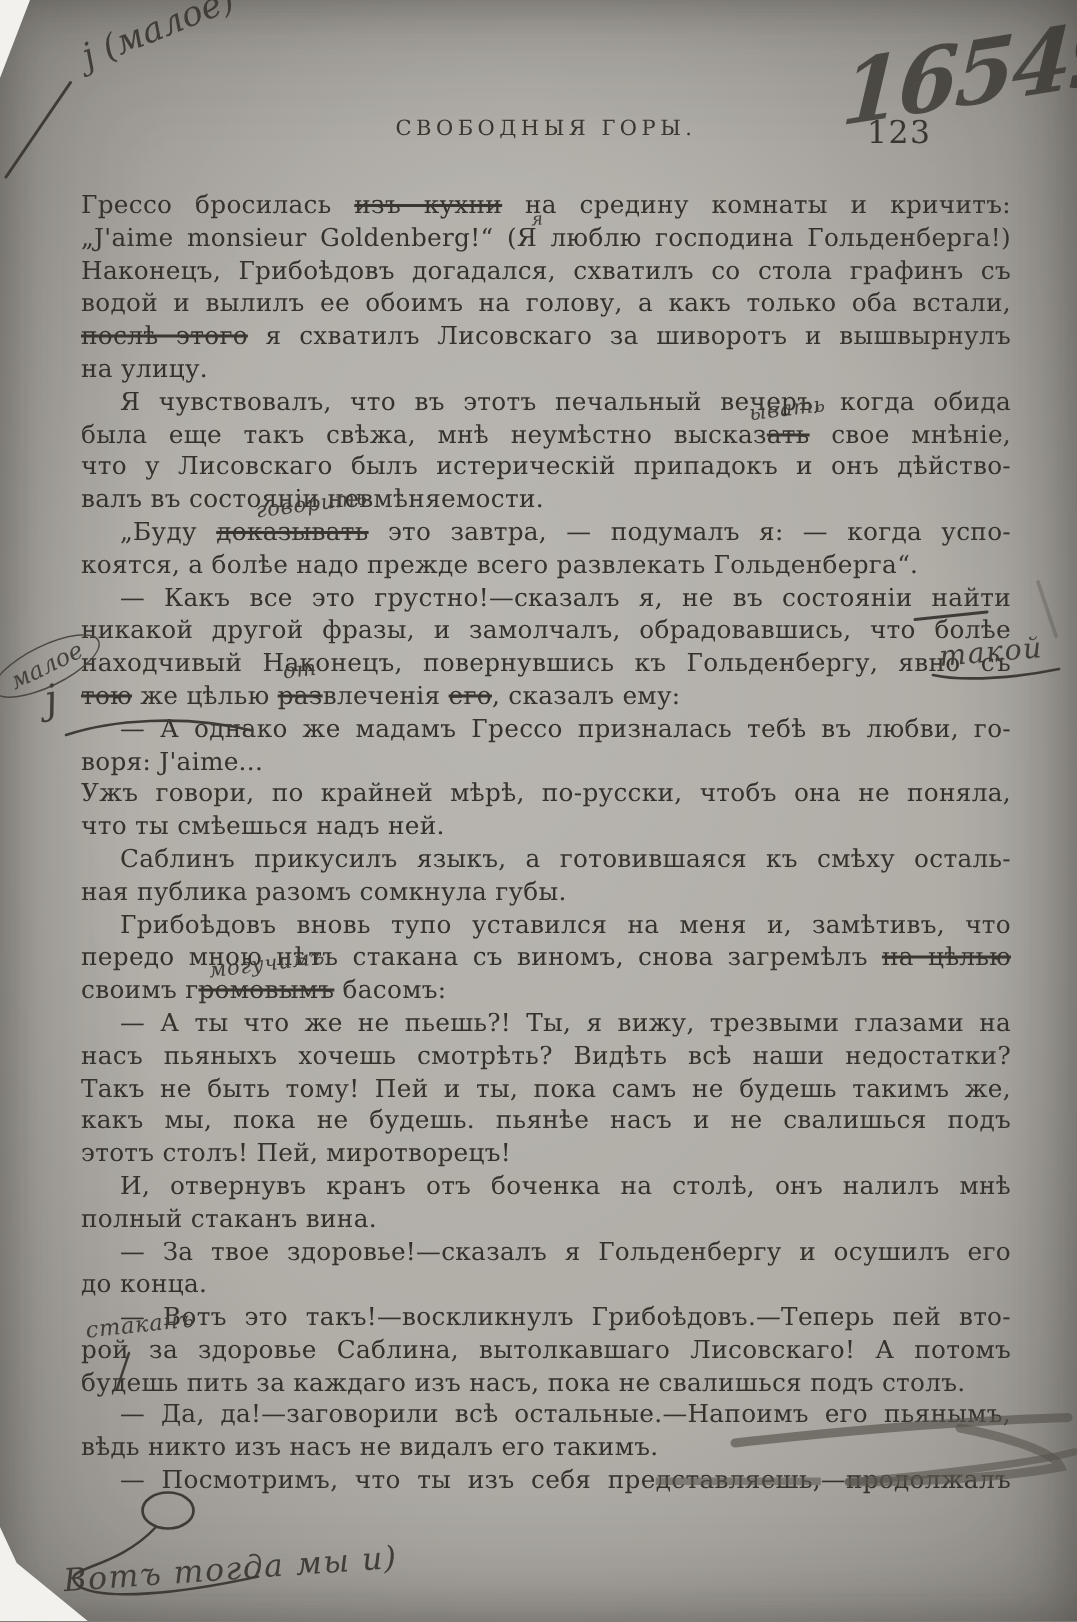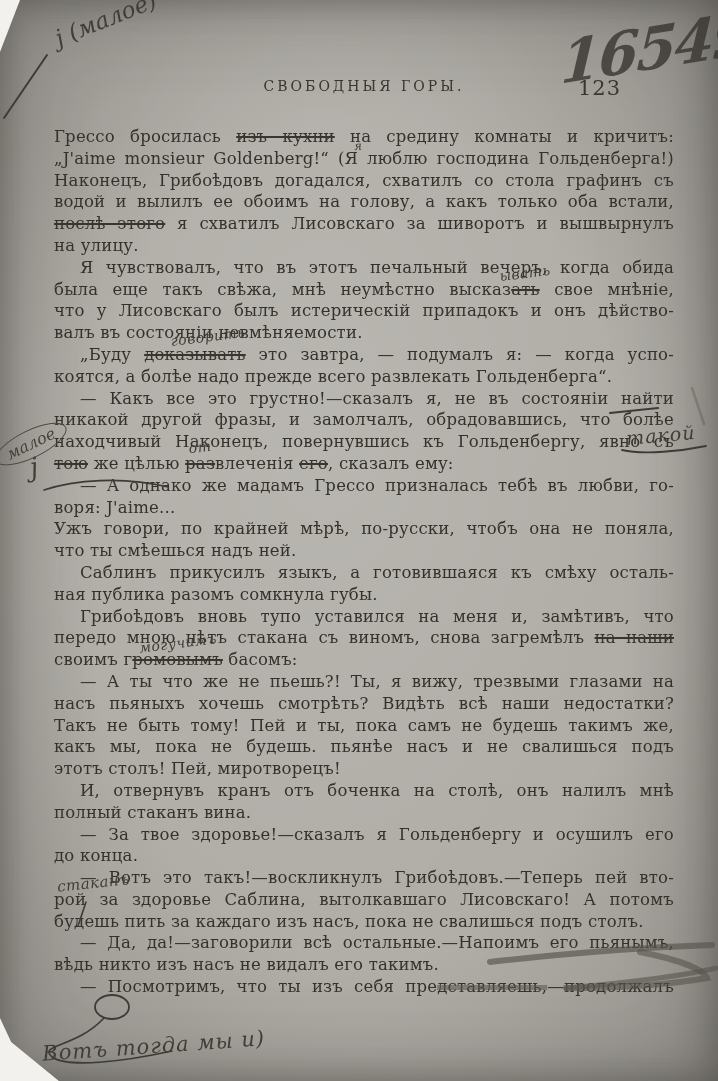--- a/index.html
+++ b/index.html
@@ -98,21 +98,21 @@
       <div class="para indent">
         <div class="line"><span class="seg">Ужъ говори, по крайней мѣрѣ, по-русски, чтобъ она не поняла,</span></div>
         <div class="line lastline"><span class="seg">что ты смѣешься надъ ней.</span></div>
       </div>
       <div class="para indent">
         <div class="line firstline"><span class="seg">Саблинъ прикусилъ языкъ, а готовившаяся къ смѣху осталь-</span></div>
         <div class="line lastline"><span class="seg">ная публика разомъ сомкнула губы.</span></div>
       </div>
       <div class="para indent">
         <div class="line firstline"><span class="seg">Грибоѣдовъ вновь тупо уставился на меня и, замѣтивъ, что</span></div>
-        <div class="line"><span class="seg">передо мною нѣтъ стакана съ виномъ, снова загремѣлъ </span><span class="seg strike">на наши</span></div>
+        <div class="line"><span class="seg">передо мною нѣтъ стакана съ виномъ, снова загремѣлъ </span><span class="seg strike">на цѣлью</span></div>
         <div class="line lastline"><span class="seg">своимъ г</span><span class="seg strike noted">ромовымъ<span class="nt hand">могучимъ</span></span><span class="seg"> басомъ:</span></div>
       </div>
       <div class="para indent">
         <div class="line firstline"><span class="seg">— А ты что же не пьешь?! Ты, я вижу, трезвыми глазами на</span></div>
         <div class="line"><span class="seg">насъ пьяныхъ хочешь смотрѣть? Видѣть всѣ наши недостатки?</span></div>
         <div class="line"><span class="seg">Такъ не быть тому! Пей и ты, пока самъ не будешь такимъ же,</span></div>
         <div class="line"><span class="seg">какъ мы, пока не будешь. пьянѣе насъ и не свалишься подъ</span></div>
         <div class="line lastline"><span class="seg">этотъ столъ! Пей, миротворецъ!</span></div>
       </div>
       <div class="para indent">

